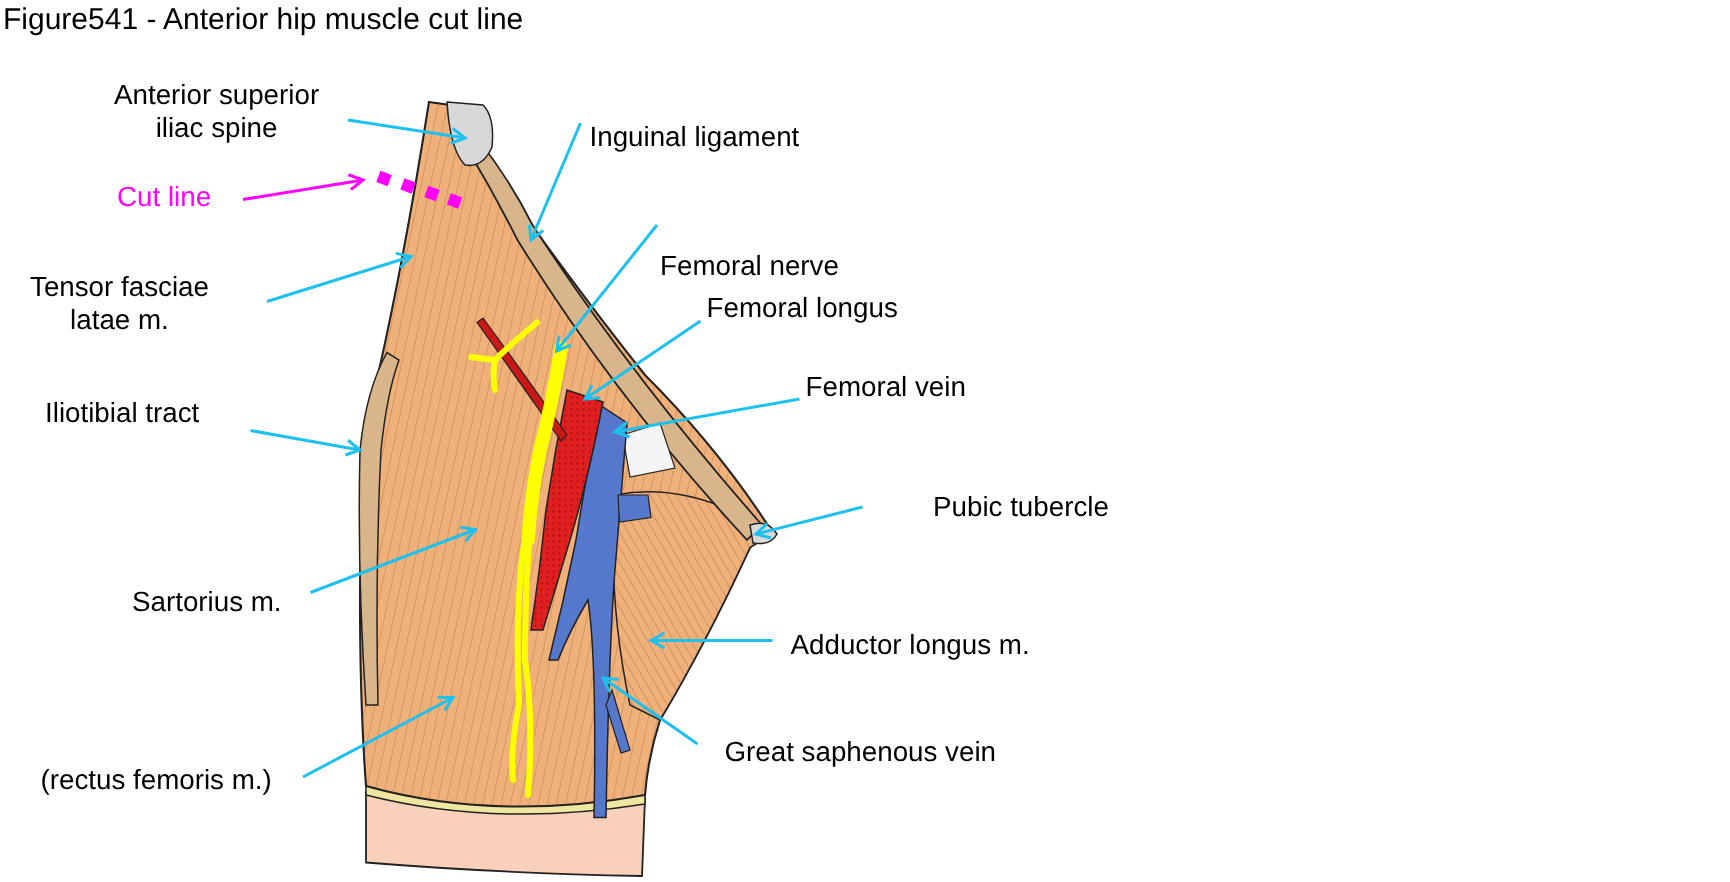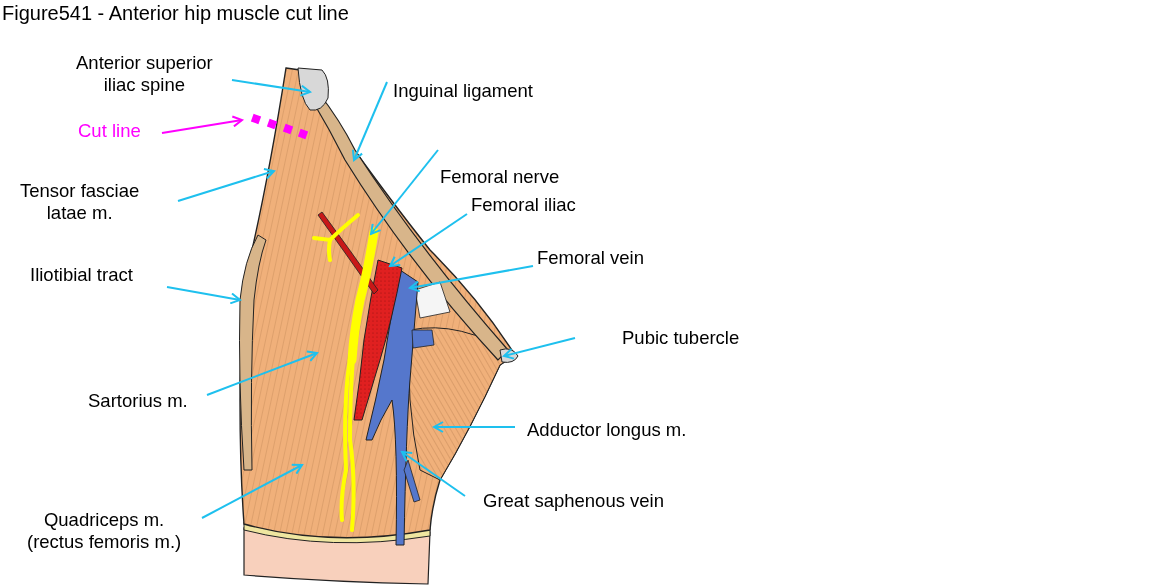--- a/index.html
+++ b/index.html
@@ -100,23 +100,22 @@
   <div>iliac spine</div>
 </div>
 <div class="label cut" style="left:78px; top:120px;text-align:right;">Cut line</div>
 <div class="label center" style="left:20px; top:180px;">
   <div>Tensor fasciae</div>
   <div>latae m.</div>
 </div>
 <div class="label" style="left:30px; top:264px;">Iliotibial tract</div>
 <div class="label" style="left:88px; top:390px;">Sartorius m.</div>
 <div class="label center" style="left:27px; top:509px;">
-  <div>Quadriceps m.</div>
   <div>(rectus femoris m.)</div>
 </div>
 
 <div class="label" style="left:393px; top:80px;">Inguinal ligament</div>
 <div class="label" style="left:440px; top:134px;margin-top:32px;">Femoral nerve</div>
-<div class="label" style="left:471px; top:194px;">Femoral iliac</div>
+<div class="label" style="left:471px; top:194px;">Femoral longus</div>
 <div class="label" style="left:537px; top:247px;">Femoral vein</div>
 <div class="label" style="left:622px; top:327px;text-align:center;">Pubic tubercle</div>
 <div class="label" style="left:527px; top:419px;">Adductor longus m.</div>
 <div class="label" style="left:483px; top:490px;">Great saphenous vein</div>
 
 </body></html>

